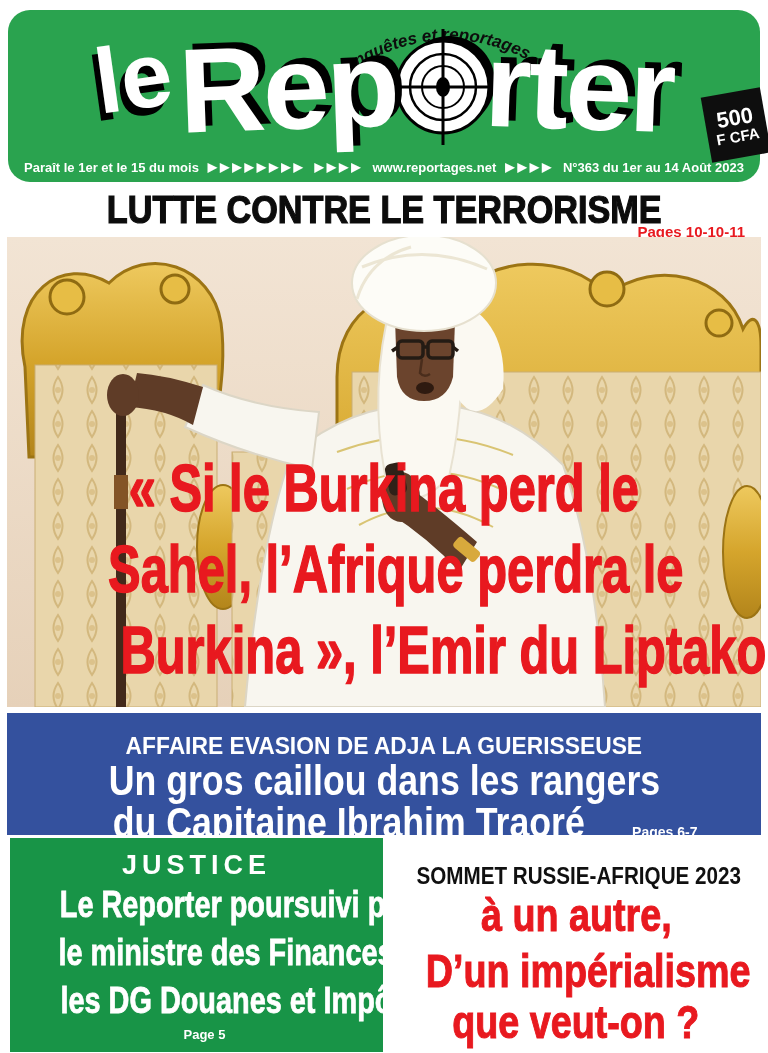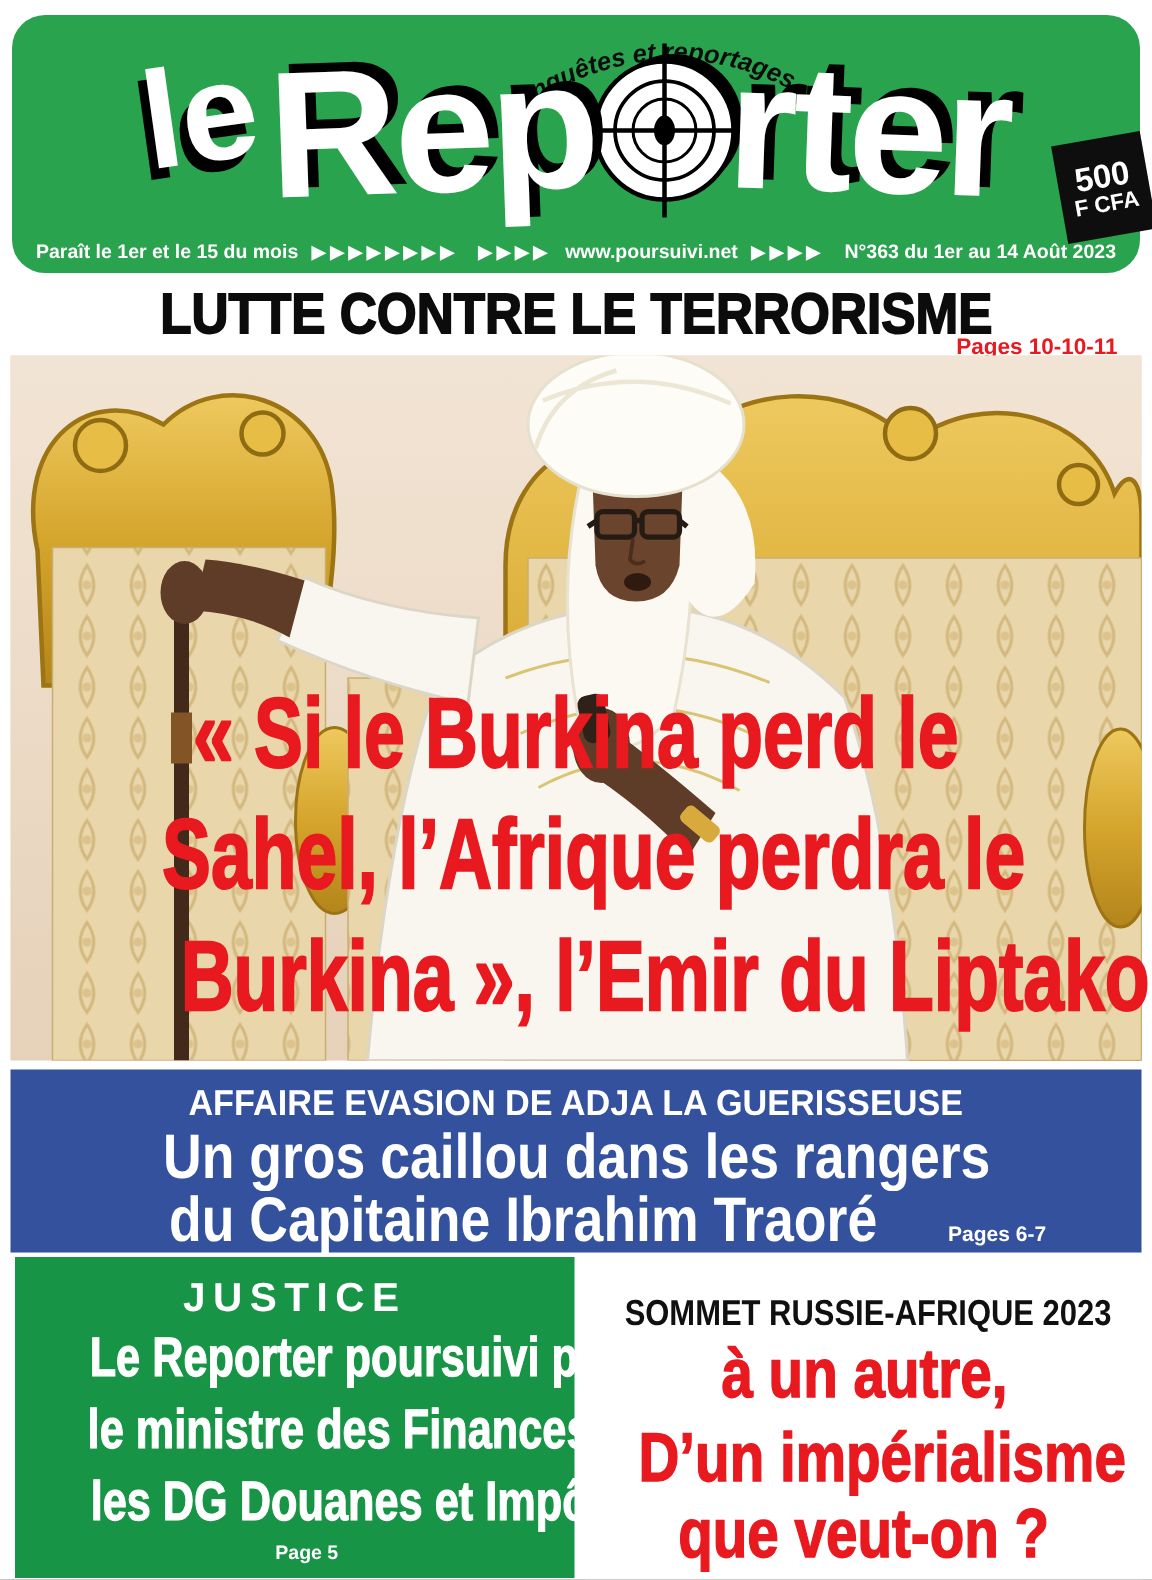--- a/index.html
+++ b/index.html
@@ -19,42 +19,42 @@
   .logo-rter{transform:rotate(2deg);margin-left:-4px;}
   .logo-target{margin:0 -6px;}
   .tagline-wrap{position:absolute;left:330px;top:4px;width:222px;height:66px;}
   .price{position:absolute;left:698px;top:82px;width:60px;height:66px;background:#0e0e0e;
          color:#fff;transform:rotate(-10deg);display:flex;flex-direction:column;
          align-items:center;justify-content:center;font-weight:bold;line-height:1.05;}
   .price-l1{font-size:22px;}.price-l2{font-size:15px;}
   .strip{position:absolute;left:0;bottom:7px;width:100%;box-sizing:border-box;
          display:flex;align-items:center;justify-content:space-between;padding:0 16px;
          color:#fff;font-weight:bold;font-size:13px;white-space:nowrap;}
-  .strip-group{display:flex;align-items:center;gap:9px;}
+  .strip-group{display:flex;gap:9px;}
   .arrows{letter-spacing:3px;font-size:12px;}
 
   
   .top-kicker{position:absolute;top:189px;left:0;width:100%;text-align:center;
               font-weight:bold;font-size:38px;color:#0c0c0c;-webkit-text-stroke:1.2px #0c0c0c;}
   .top-pages{position:absolute;top:223px;right:23px;color:#e8191f;font-weight:bold;font-size:15px;}
 
   
   .photo{position:absolute;top:237px;left:7px;width:754px;height:470px;background:#ecd9c4;}
   .photo svg{position:absolute;left:0;top:0;}
   .quote{position:absolute;left:0;top:211px;width:100%;text-align:center;color:#e8191f;
          font-weight:bold;font-size:66px;line-height:81px;-webkit-text-stroke:1.5px #e8191f;}
 
   
   .cond{display:inline-block;white-space:nowrap;transform:scaleX(var(--sx,.85));
         transform-origin:50% 50%;}
 
   
   .blue-band{position:absolute;top:713px;left:7px;width:754px;height:122px;background:#34519e;
              color:#fff;font-weight:bold;text-align:center;}
-  .bb-kicker{margin-top:9px;font-size:24px;}
+  .bb-kicker{margin-top:19px;font-size:24px;}
   .bb-line{font-size:42px;line-height:42px;}
   .bb-pages{font-size:14px;margin-left:6px;}
 
   
   .justice{position:absolute;top:838px;left:10px;width:373px;height:214px;background:#189447;
            color:#fff;font-weight:bold;text-align:center;}
   .j-kicker{margin-top:12px;font-size:27px;letter-spacing:5px;}
   .j-line{font-size:37px;line-height:48px;-webkit-text-stroke:.8px #fff;}
   .j-pages{font-size:13px;margin-top:2px;padding-left:16px;}
 
@@ -103,21 +103,21 @@
       <span class="price-l2">F CFA</span>
     </div>
 
     <div class="strip">
       <span class="strip-group">
         <span>Paraît le 1er et le 15 du mois</span>
         <span class="arrows">▶▶▶▶▶▶▶▶</span>
       </span>
       <span class="strip-group">
         <span class="arrows">▶▶▶▶</span>
-        <span>www.poursuivi.net</span>
+        <span>www.reportages.net</span>
         <span class="arrows">▶▶▶▶</span>
       </span>
       <span class="strip-group">
         <span>N°363 du 1er au 14 Août 2023</span>
       </span>
     </div>
   </div>
 
   <div class="top-kicker">
     <span class="cond" style="--sx:.9">LUTTE CONTRE LE TERRORISME</span>

